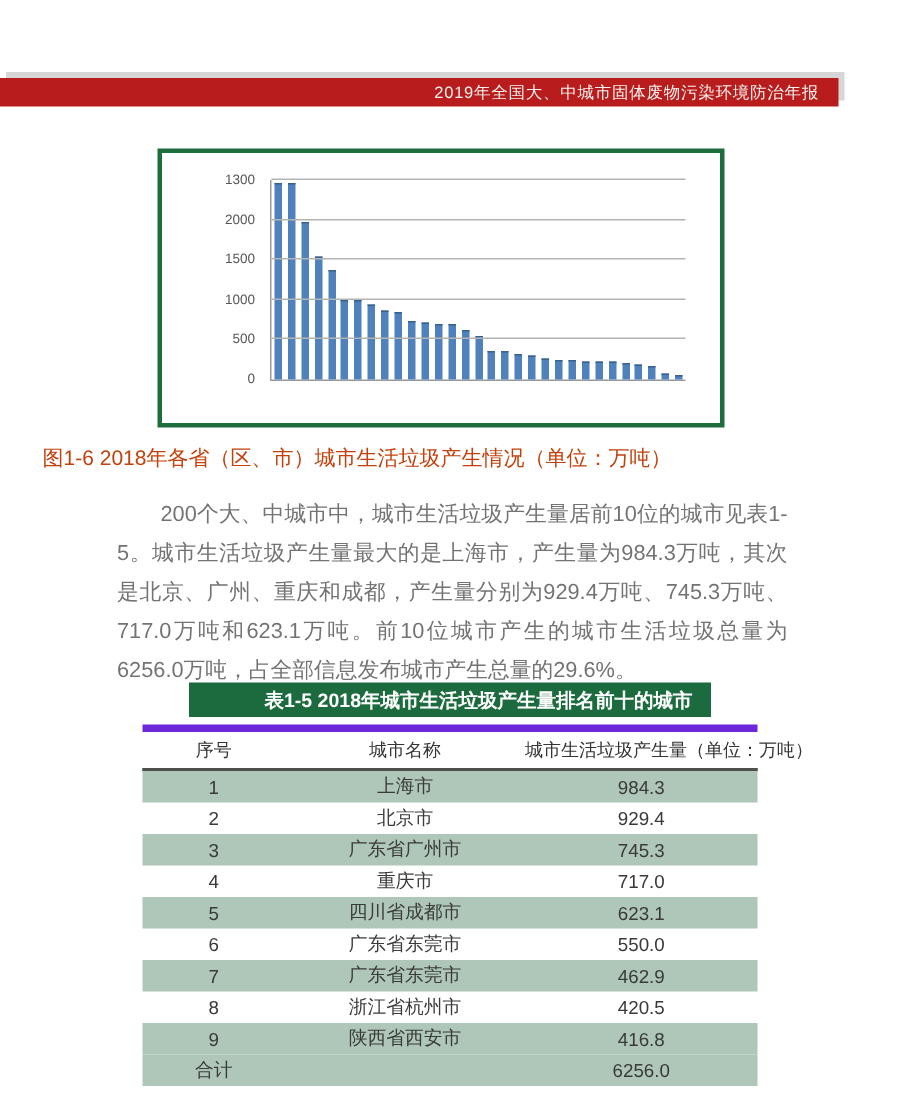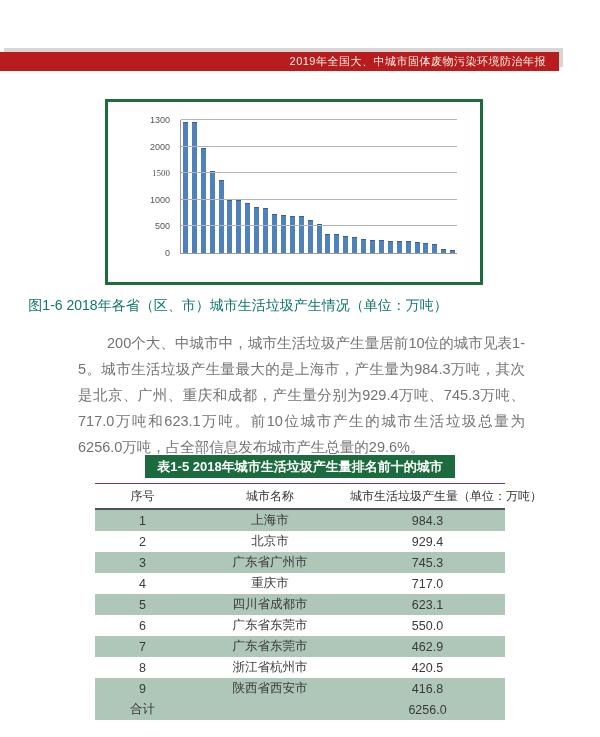--- a/index.html
+++ b/index.html
@@ -43,67 +43,68 @@
   }
   .xlabel{
     flex:1;text-align:center;font-size:6.5px;line-height:7px;color:#444;
     writing-mode:vertical-rl;text-orientation:upright;
     display:flex;justify-content:center;letter-spacing:0;
     max-height:28px;overflow:hidden;margin:0 auto;
   }
   
   .caption{
     position:absolute;left:0;top:297px;width:476px;text-align:center;
-    font-size:14px;color:#0f766e;
+    font-size:14px;color:#c2410c;
   }
   
   .body-text{
     position:absolute;left:78px;top:330px;width:447px;margin:0;
     font-size:14.5px;line-height:26px;color:#737373;
     text-align:justify;text-indent:2em;
   }
   
   .table-title{
     position:absolute;left:50%;top:455px;transform:translateX(-50%);
     width:310px;height:23px;line-height:23px;background:#1b6b3e;
     color:#ffffff;font-size:13px;font-weight:bold;text-align:center;
     white-space:nowrap;
+    padding-left:38px;
   }
   
   .data-table{
     position:absolute;left:95px;top:483px;width:410px;
     border-collapse:collapse;table-layout:fixed;
   }
   .data-table col.c1{width:95px;}
   .data-table col.c2{width:160px;}
   .data-table col.c3{width:155px;}
   .data-table th{
     height:24px;font-size:12px;font-weight:normal;color:#333;
-    border-top:1px solid #6d28d9;border-bottom:2px solid #4f4f4f;
+    border-top:5px solid #6d28d9;border-bottom:2px solid #4f4f4f;
     text-align:center;padding:0;white-space:nowrap;
   }
   .data-table td{
     height:21px;font-size:12.5px;color:#3a3a3a;text-align:center;
     padding:0;white-space:nowrap;
   }
   .data-table tr.tint{background:#aec7b8;}
 </style>
 </head>
 <body>
 
 <div class="banner">
   <span>2019年全国大、中城市固体废物污染环境防治年报</span>
 </div>
 
 <div class="chart-frame">
   <div class="chart-yaxis">
       <div class="ytick" style="bottom: 0%;">0</div>
       <div class="ytick" style="bottom: 20%;">500</div>
       <div class="ytick" style="bottom: 40%;">1000</div>
-      <div class="ytick" style="bottom: 60%; font-family: Liberation Serif, serif;">1500</div>
+      <div class="ytick" style="bottom: 60%;">1500</div>
       <div class="ytick" style="bottom: 80%;">2000</div>
       <div class="ytick" style="bottom: 100%;">1300</div>
     </div>
   <div class="chart-plot">
     <div></div>
     <div class="bars">
         <div class="bar-col">
           <div class="bar" style="height: 98%;"></div>
         </div>
         <div class="bar-col">

